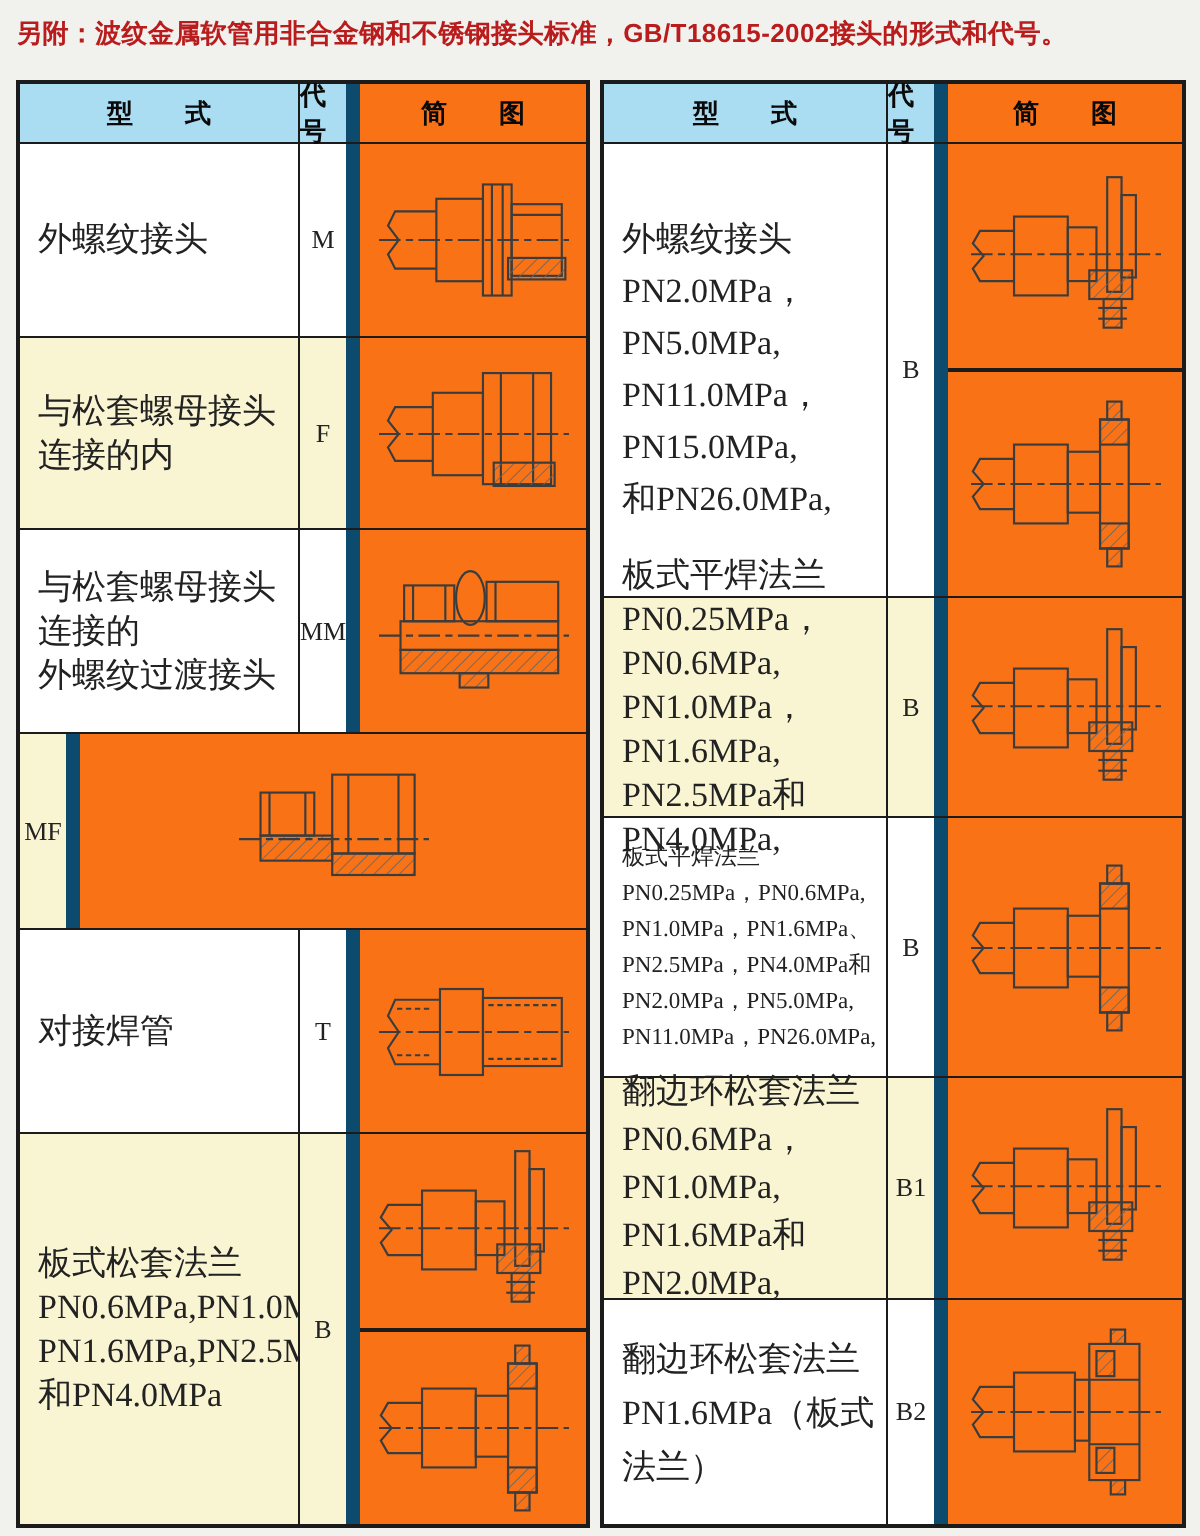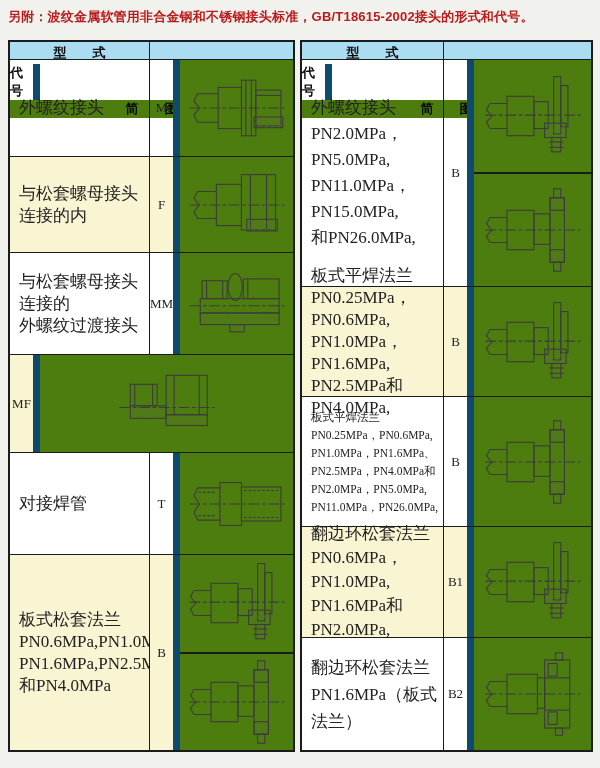--- a/index.html
+++ b/index.html
@@ -8,31 +8,31 @@
   .page { position:relative; width:600px; height:768px; background:var(--page-bg,#f1f1ee); overflow:hidden; }
   .note { position:absolute; left:8px; top:8px; width:588px;
           font-family:"Liberation Sans","DejaVu Sans",sans-serif;
           font-weight:bold; font-size:13px; color:#b91c1c; letter-spacing:0.2px; }
   .tbl { position:absolute; top:40px; border:2px solid #1b1b1b; background:#fff;
          display:flex; flex-direction:column; }
   .tbl-left  { left:8px;   width:287px; }
   .tbl-right { left:300px; width:293px; }
   .row { display:flex; border-bottom:1px solid #1b1b1b; }
   .row:last-child { border-bottom:none; }
-  .row.head { height:18px; background:var(--header-bg,#aadcf2);flex-direction:column; }
+  .row.head { height:30px; background:var(--header-bg,#aadcf2); }
   .row.head .cell { font-family:"Liberation Sans","DejaVu Sans",sans-serif;
                     font-weight:bold; font-size:13px; color:#0a0a0a;
                     justify-content:center; padding:0; }
   .cell { display:flex; align-items:center; }
   .type { width:140px; border-right:1px solid #1b1b1b; font-size:17px; color:#222;
           padding:0 4px 0 9px; white-space:pre-line; line-height:22px; }
   .tbl-right .type { width:142px; }
   .code { width:30px; border-right:7px solid #0c4a6e; justify-content:center;
           font-size:13px; color:#222; }
-  .diag { flex:1; display:flex; flex-direction:column; background:#4d7c0f; }
+  .diag { flex:1; display:flex; flex-direction:column; background:#f97316; }
   .sub  { flex:1; display:flex; align-items:center; justify-content:center; overflow:hidden; }
   .sub + .sub { border-top:2px solid #1b1b1b; }
   .row.hl .type, .row.hl .code { background:var(--hl-bg,#f9f4d2); }
   .h97{height:97px}.h96{height:96px}.h102{height:102px}.h98{height:98px}
   .h195{height:195px}.h227{height:227px}.h110{height:110px}.h130{height:130px}
   .h111{height:111px}.h112{height:112px}
   .lh26 .type{line-height:26px}.lh18 .type{line-height:18px;font-size:11.5px}
   .lh24 .type{line-height:24px}.lh27 .type{line-height:27px}
   svg { display:block; }
 </style>

